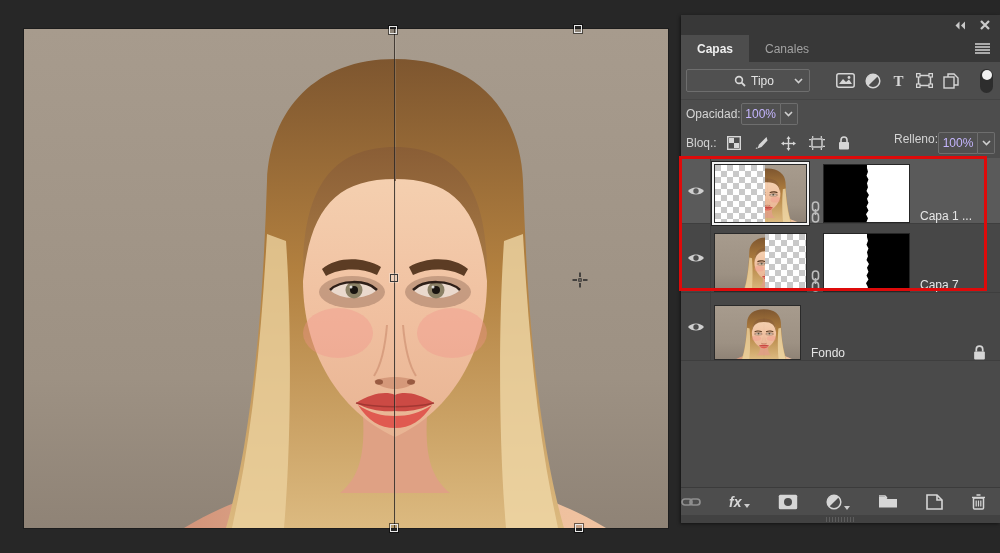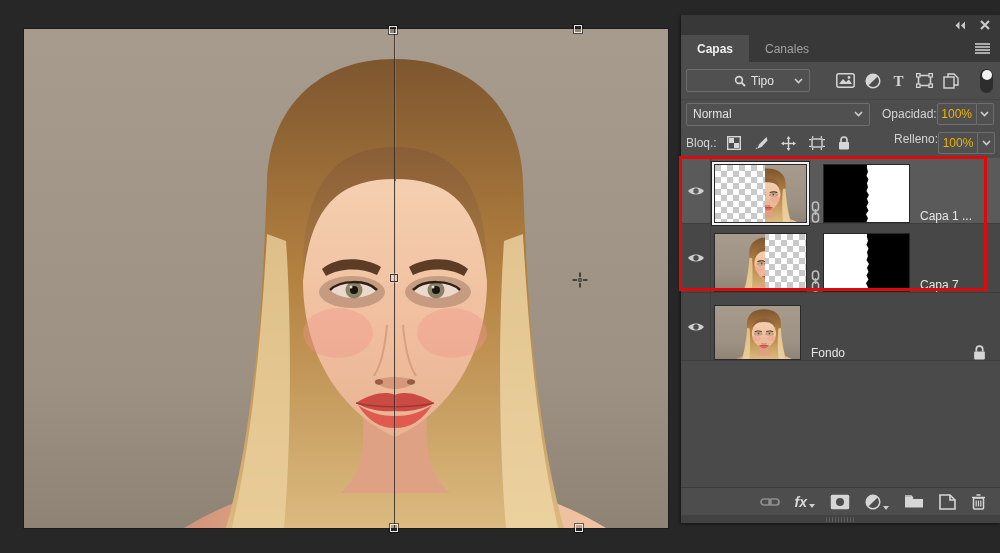--- a/index.html
+++ b/index.html
@@ -27,21 +27,21 @@
   .filter-row { height:37px; display:flex; align-items:center; padding:0 5px 0 5px; flex:none; }
   .combo { height:23px; border:1px solid #6e6e6e; border-radius:2px; display:flex; align-items:center; padding:0 6px; gap:5px; color:#e3e3e3; background:#505050; }
   .combo .grow { flex:1; }
   .filter-combo { width:124px; margin-right:26px;padding-left:47px; }
   .filter-icons { display:flex; align-items:center; gap:10px; flex:1; }
   .filter-toggle { width:13px; height:24px; background:#2d2d2d; border-radius:7px; position:relative; margin-left:auto; margin-right:2px; }
   .filter-toggle::after { content:""; position:absolute; left:1.5px; top:1.5px; width:10px; height:10px; border-radius:50%; background:#f2f2f2; }
   .blend-row { height:29px; display:flex; align-items:center; padding:0 5px; flex:none; border-top:1px solid #444; }
   .blend-combo { width:184px; margin-right:12px; }
   .fieldlabel { color:#d4d4d4; }
-  .valuebox { height:22px; border:1px solid #6e6e6e; border-radius:2px 0 0 2px; display:flex; align-items:center; justify-content:center; width:40px; color:#eab308; background:#505050; }
+  .valuebox { height:22px; border:1px solid #6e6e6e; border-radius:2px 0 0 2px; display:flex; align-items:center; justify-content:center; width:40px; color:#c4b5fd; background:#505050; }
   .valuedrop { height:22px; width:17px; border:1px solid #6e6e6e; border-left:none; border-radius:0 2px 2px 0; display:flex; align-items:center; justify-content:center; background:#505050; }
   .lock-row { height:30px; display:flex; align-items:center; padding:0 5px; flex:none; }
   .lock-icons { display:flex; align-items:center; gap:13px; margin-left:10px; }
   .lock-row .right { margin-left:auto; display:flex; align-items:flex-start; }
   .layers-list { flex:1; display:flex; flex-direction:column; background:#4a4a4a; overflow:hidden; }
   .layer-row { display:flex; align-items:flex-end; border-bottom:1px solid #3e3e3e; background:#474747; flex:none; }
   .layer-row.selected { background:#5a5a5a; }
   .eye-cell { width:30px; align-self:stretch; display:flex; align-items:center; justify-content:center; border-right:1px solid #3f3f3f; cursor:pointer; }
   .thumb { position:relative; width:93px; height:59px; margin-left:3px; flex:none;
     background:repeating-conic-gradient(#ffffff 0% 25%, #c9c9c9 0% 50%); background-size:12px 12px; border:1px solid #2a2a2a; }
@@ -49,21 +49,21 @@
   .thumb.sel { box-shadow:0 0 0 2px #f2f2f2, 0 0 0 3px #232323; }
   .thumb.clip-right svg { clip-path:inset(0 0 0 55%); }
   .thumb.clip-left svg { clip-path:inset(0 45% 0 0); }
   .thumb.fondo { width:87px; height:55px; background:#a2968a; }
   .chain-cell { width:16px; display:flex; justify-content:center; flex:none; }
   .mask-thumb { width:87px; height:59px; border:1px solid #262626; flex:none; }
   .mask-thumb svg { display:block; width:100%; height:100%; }
   .layer-name { margin-left:10px; color:#e6e6e6; white-space:nowrap; }
   .layer-name.italic { }
   .row-lock { margin-left:auto; margin-right:14px; display:flex; }
-  .panel-toolbar { height:28px; flex:none; background:#4d4d4d; border-top:1px solid #3b3b3b; display:flex; align-items:center; justify-content:flex-end; gap:15px; padding:0 14px 0 0; }
+  .panel-toolbar { height:28px; flex:none; background:#4d4d4d; border-top:1px solid #3b3b3b; display:flex; align-items:center; justify-content:space-between; gap:15px; padding:0 14px 0 0; }
   .tool-btn { display:flex; align-items:flex-end; cursor:pointer; position:relative; }
   .fx-label { font-style:italic; font-weight:bold; font-size:14px; color:#d8d8d8; line-height:12px; }
   .drop-tick { width:0; height:0; border-left:3px solid transparent; border-right:3px solid transparent; border-top:4px solid #cdcdcd; margin-left:2px; align-self:flex-end; }
   .grip-strip { height:8px; flex:none; background:#424242; display:flex; align-items:center; justify-content:center; }
   .grip { width:30px; height:5px; background:repeating-linear-gradient(90deg,#5d5d5d 0 1px,transparent 1px 3px); }
   
   .highlight-box { position:absolute; left:679px; top:156px; width:308px; height:135px; border:3px solid #de0a0a; z-index:20; pointer-events:none; }
   .hidden-defs { position:absolute; width:0; height:0; overflow:hidden; }
 </style>
 </head>
@@ -224,26 +224,20 @@
         </svg>
         <svg width="16" height="16" viewBox="0 0 16 16">
           <rect x="1" y="4" width="10" height="11" fill="none" stroke="#d6d6d6" stroke-width="1.4"></rect>
           <path d="M5 4 V1 H11 L15 5 V12 H11" fill="none" stroke="#d6d6d6" stroke-width="1.4"></path>
         </svg>
         <div class="filter-toggle"></div>
       </div>
     </div>
 
     <div class="blend-row">
-      <div class="combo blend-combo">
-        <span class="grow">Normal</span>
-        <svg width="9" height="6" viewBox="0 0 9 6">
-            <path d="M1 1 L4.5 4.5 L8 1" fill="none" stroke="#cfcfcf" stroke-width="1.6"></path>
-          </svg>
-      </div>
       <span class="fieldlabel">Opacidad:</span>
       <div class="valuebox">
           <span>100%</span>
         </div>
       <div class="valuedrop">
         <svg width="9" height="6" viewBox="0 0 9 6">
             <path d="M1 1 L4.5 4.5 L8 1" fill="none" stroke="#cfcfcf" stroke-width="1.6"></path>
           </svg>
       </div>
     </div>

